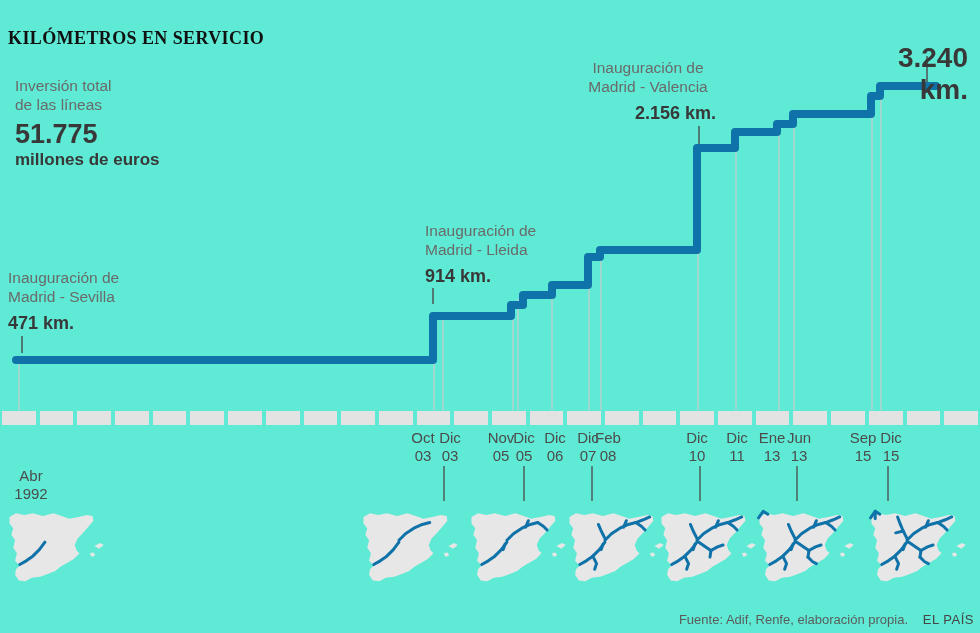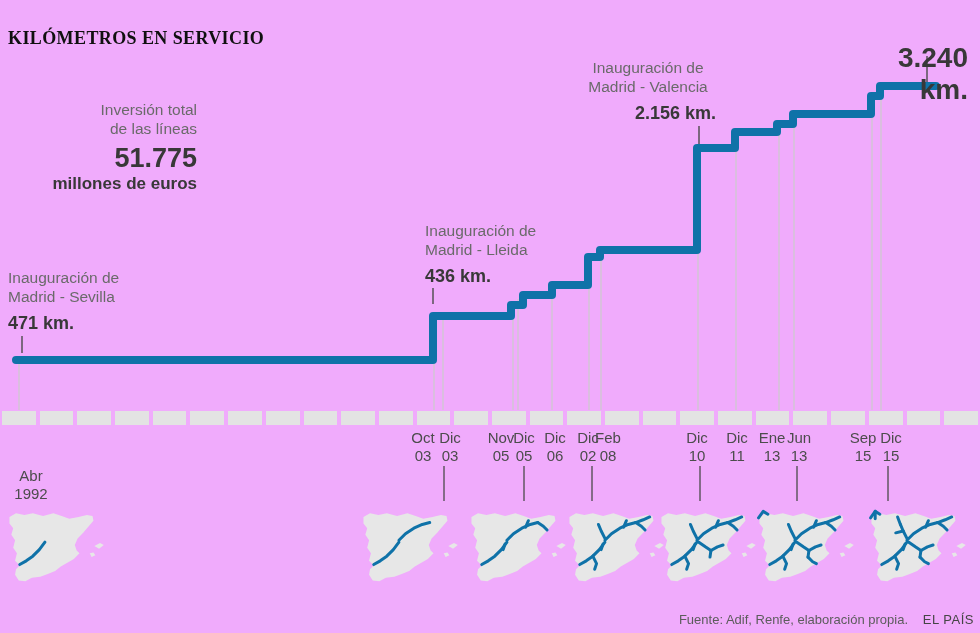--- a/index.html
+++ b/index.html
@@ -1,28 +1,28 @@
 <!DOCTYPE html>
 <html><head>
 <meta charset="utf-8">
 <style>
   html,body{margin:0;padding:0;background:#ffffff;}
   .stage{
-    position:relative;width:980px;height:633px;background:#f0abfc;overflow:hidden;
+    position:relative;width:980px;height:633px;background:#5eead4;overflow:hidden;
     font-family:"Liberation Sans","DejaVu Sans",sans-serif;
   }
   #chart-svg{position:absolute;left:0;top:0;}
   .title{
     position:absolute;left:8px;top:28px;
     font-family:"Liberation Serif","DejaVu Serif",serif;
     font-weight:bold;font-size:18px;letter-spacing:.4px;color:#101010;
   }
   .invest{
-    position:absolute;left:15px;top:76px;width:182px;text-align:right;
-    font-size:15.5px;line-height:19px;color:#6a6a6a;margin-top:24px;
+    position:absolute;left:15px;top:76px;width:182px;text-align:left;
+    font-size:15.5px;line-height:19px;color:#6a6a6a;
   }
   .invest-value{font-size:27px;line-height:30px;font-weight:bold;color:#383838;margin-top:5px;}
   .invest-unit{font-size:17px;line-height:20px;font-weight:bold;color:#383838;margin-top:1px;}
   .anno{position:absolute;font-size:15.5px;line-height:19px;color:#6a6a6a;}
   .anno .anno-value{font-size:18px;line-height:20px;font-weight:bold;color:#383838;margin-top:7px;}
   .anno-final{
     position:absolute;left:856px;top:42px;width:112px;text-align:right;
     font-size:28px;font-weight:bold;color:#383838;
   }
   #axis-blocks{
@@ -87,21 +87,21 @@
 
   <div class="anno" style="left:8px;top:268px;">
     <div>Inauguración de</div>
     <div>Madrid - Sevilla</div>
     <div class="anno-value">471 km.</div>
   </div>
 
   <div class="anno" style="left:425px;top:221px;">
     <div>Inauguración de</div>
     <div>Madrid - Lleida</div>
-    <div class="anno-value">436 km.</div>
+    <div class="anno-value">914 km.</div>
   </div>
 
   <div class="anno" style="left:580px;top:58px;width:136px;text-align:center;">
     <div>Inauguración de</div>
     <div>Madrid - Valencia</div>
     <div class="anno-value" style="text-align:right;">2.156 km.</div>
   </div>
 
   <div class="anno-final">3.240 km.</div>
 
@@ -153,21 +153,21 @@
       <div class="axis-label" style="left: 492px;">
         <div>Dic</div>
         <div>05</div>
       </div>
       <div class="axis-label" style="left: 523px;">
         <div>Dic</div>
         <div>06</div>
       </div>
       <div class="axis-label" style="left: 556px;">
         <div>Dic</div>
-        <div>02</div>
+        <div>07</div>
       </div>
       <div class="axis-label" style="left: 576px;">
         <div>Feb</div>
         <div>08</div>
       </div>
       <div class="axis-label" style="left: 665px;">
         <div>Dic</div>
         <div>10</div>
       </div>
       <div class="axis-label" style="left: 705px;">

